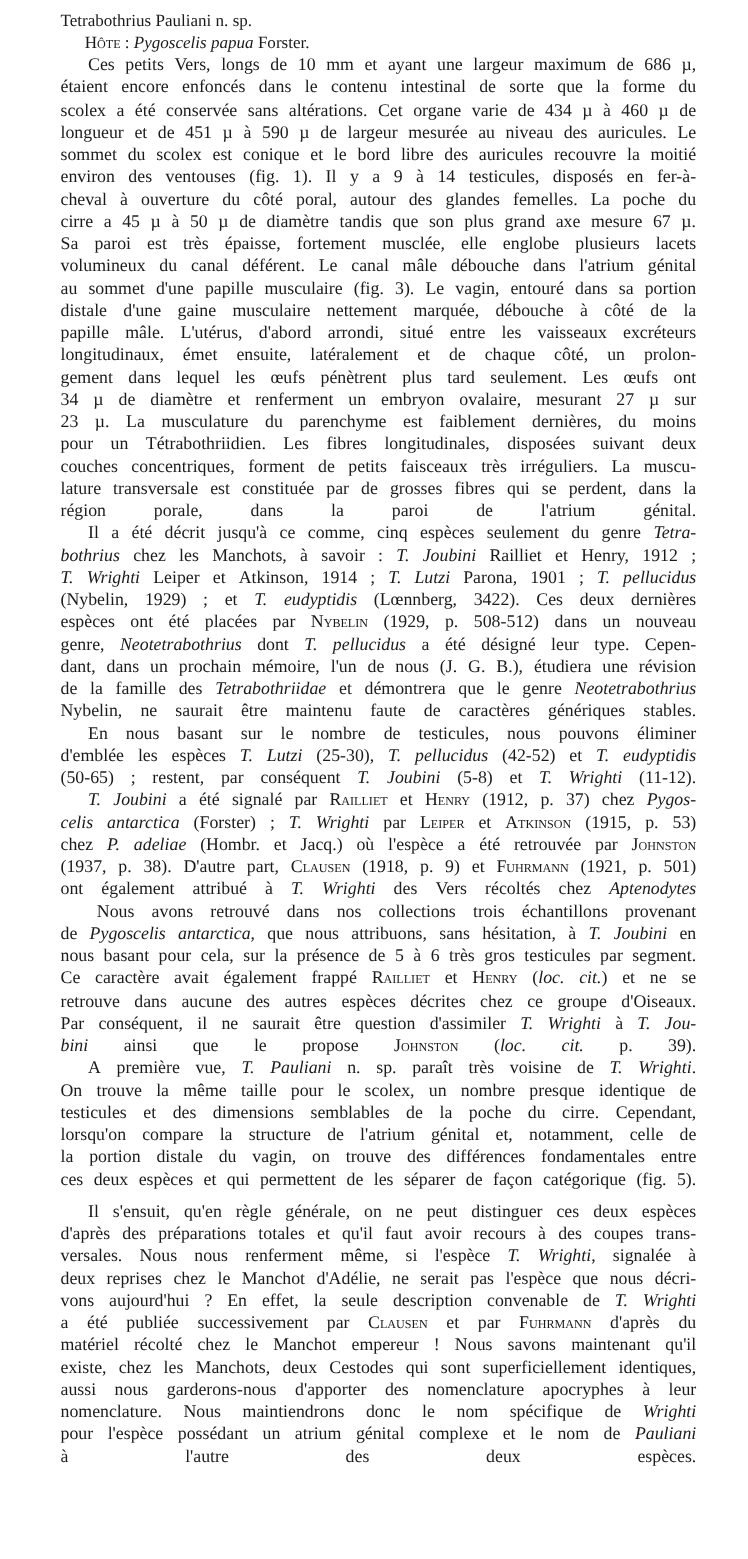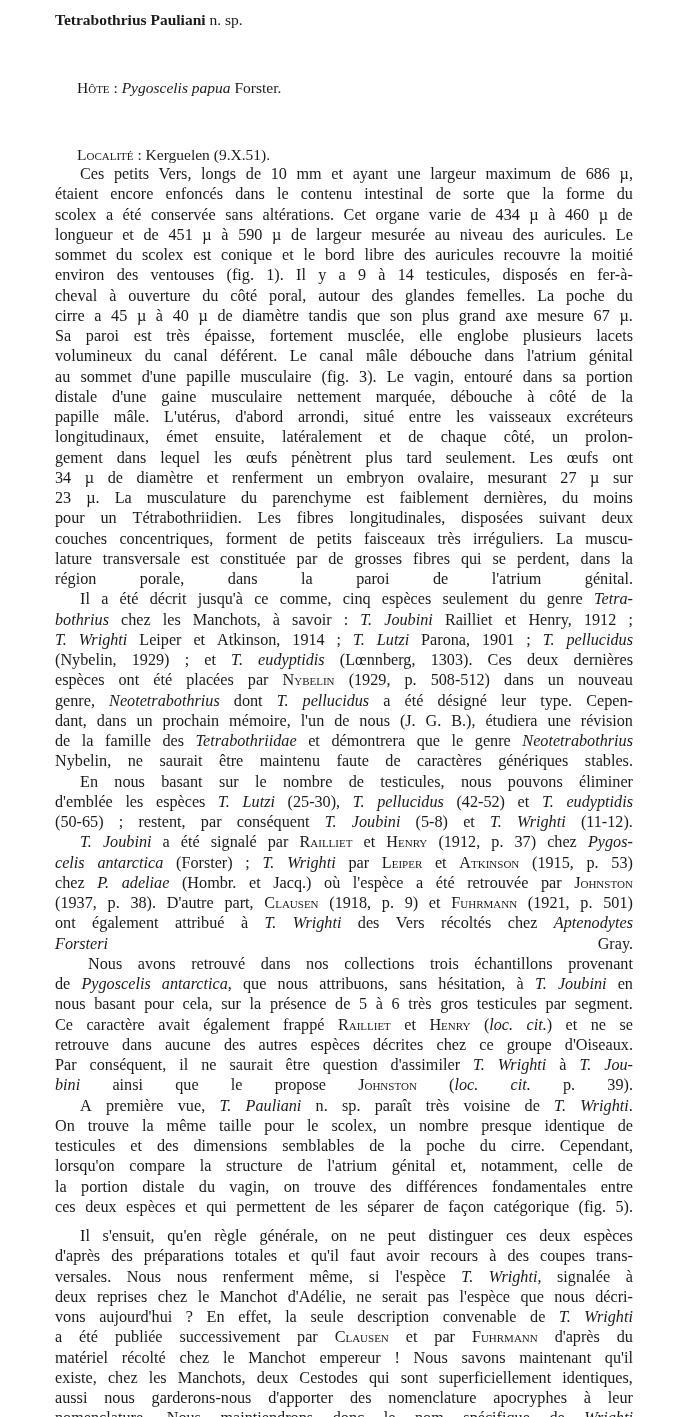--- a/index.html
+++ b/index.html
@@ -3,22 +3,22 @@
 <meta charset="utf-8">
 <style>
   html, body { margin: 0; padding: 0; background: #ffffff; }
   body {
     width: 680px; height: 1417px; overflow: hidden; position: relative;
     font-family: "Liberation Serif", "DejaVu Serif", serif;
     color: #1a1a1a;
   }
   .page { position: absolute; left: 55px; top: 10px; width: 578px; }
   .title { font-size: 15.5px; line-height: 20px; margin: 0 0 0 0; }
-  .title .genus { font-weight: bold; }
-  .meta { font-size: 15.5px; line-height: 19px; padding-left: 22px; margin-top: 48px; }
+  .title .genus { font-weight: normal; }
+  .meta { font-size: 15.5px; line-height: 19px; padding-left: 22px; }
   .sc { font-variant: small-caps; }
   .body { }
   .ln {
     font-size: 16.2px; line-height: 20.25px; height: 20.25px;
     text-align: justify; text-align-last: justify;
     white-space: nowrap; overflow: visible;
     display: flex; justify-content: space-between;
   }
   .ln.last { text-align-last: left; justify-content: space-between; }
   .ln span.w { white-space: pre; }
@@ -31,23 +31,20 @@
 <body>
 
 <div class="page">
   <div class="title">
     <span class="genus"><span>Tetrabothrius</span> <span>Pauliani</span></span>
     <span>n. sp.</span>
   </div>
   <div class="meta">
     <span class="sc">Hôte</span> : <i>Pygoscelis papua</i> <span>Forster.</span>
   </div>
-  <div class="meta">
-    <span class="sc">Localité</span> : <span>Kerguelen (9.X.51).</span>
-  </div>
 
   <div class="body" id="body">
       <div>
         <div class="ln ind">
           <span class="w"><span>Ces</span></span>
           <span class="w"><span>petits</span></span>
           <span class="w"><span>Vers,</span></span>
           <span class="w"><span>longs</span></span>
           <span class="w"><span>de</span></span>
           <span class="w"><span>10</span></span>
@@ -159,21 +156,21 @@
           <span class="w"><span>La</span></span>
           <span class="w"><span>poche</span></span>
           <span class="w"><span>du</span></span>
         </div>
         <div class="ln">
           <span class="w"><span>cirre</span></span>
           <span class="w"><span>a</span></span>
           <span class="w"><span>45</span></span>
           <span class="w"><span>µ</span></span>
           <span class="w"><span>à</span></span>
-          <span class="w"><span>40</span></span>
+          <span class="w"><span>50</span></span>
           <span class="w"><span>µ</span></span>
           <span class="w"><span>de</span></span>
           <span class="w"><span>diamètre</span></span>
           <span class="w"><span>tandis</span></span>
           <span class="w"><span>que</span></span>
           <span class="w"><span>son</span></span>
           <span class="w"><span>plus</span></span>
           <span class="w"><span>grand</span></span>
           <span class="w"><span>axe</span></span>
           <span class="w"><span>mesure</span></span>
@@ -398,21 +395,21 @@
           <span class="w"><i>pellucidus</i></span>
         </div>
         <div class="ln">
           <span class="w"><span>(Nybelin,</span></span>
           <span class="w"><span>1929)</span></span>
           <span class="w"><span>;</span></span>
           <span class="w"><span>et</span></span>
           <span class="w"><i>T.</i></span>
           <span class="w"><i>eudyptidis</i></span>
           <span class="w"><span>(Lœnnberg,</span></span>
-          <span class="w"><span>1303).</span></span>
+          <span class="w"><span>3422).</span></span>
           <span class="w"><span>Ces</span></span>
           <span class="w"><span>deux</span></span>
           <span class="w"><span>dernières</span></span>
         </div>
         <div class="ln">
           <span class="w"><span>espèces</span></span>
           <span class="w"><span>ont</span></span>
           <span class="w"><span>été</span></span>
           <span class="w"><span>placées</span></span>
           <span class="w"><span>par</span></span>
@@ -590,24 +587,20 @@
           <span class="w"><span>également</span></span>
           <span class="w"><span>attribué</span></span>
           <span class="w"><span>à</span></span>
           <span class="w"><i>T.</i></span>
           <span class="w"><i>Wrighti</i></span>
           <span class="w"><span>des</span></span>
           <span class="w"><span>Vers</span></span>
           <span class="w"><span>récoltés</span></span>
           <span class="w"><span>chez</span></span>
           <span class="w"><i>Aptenodytes</i></span>
-        </div>
-        <div class="ln last">
-          <span class="w"><i>Forsteri</i> </span>
-          <span class="w"><span>Gray.</span></span>
         </div>
       </div>
       <div>
         <div class="ln ind2">
           <span class="w"><span>Nous</span></span>
           <span class="w"><span>avons</span></span>
           <span class="w"><span>retrouvé</span></span>
           <span class="w"><span>dans</span></span>
           <span class="w"><span>nos</span></span>
           <span class="w"><span>collections</span></span>

